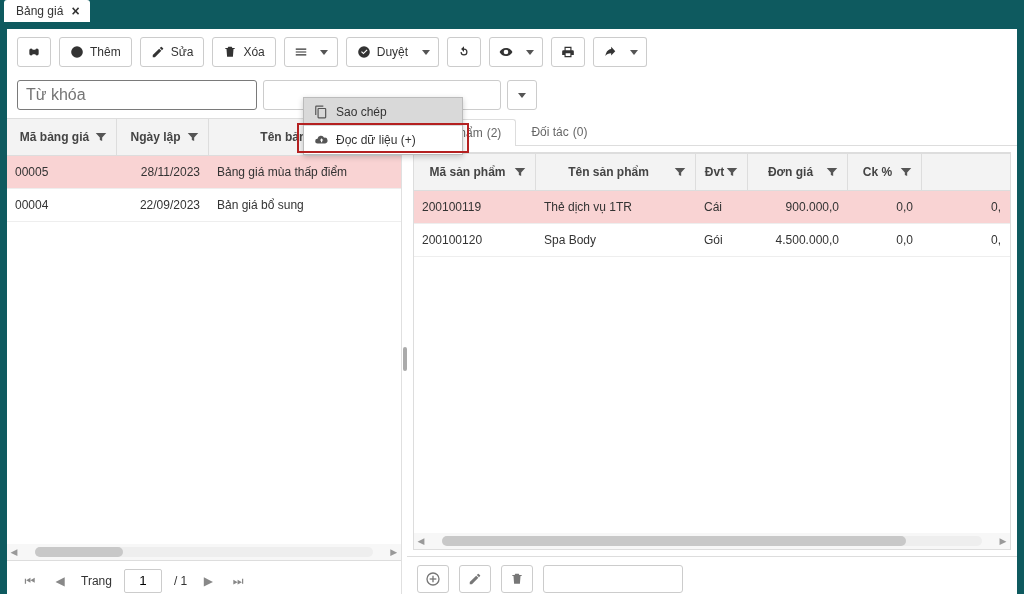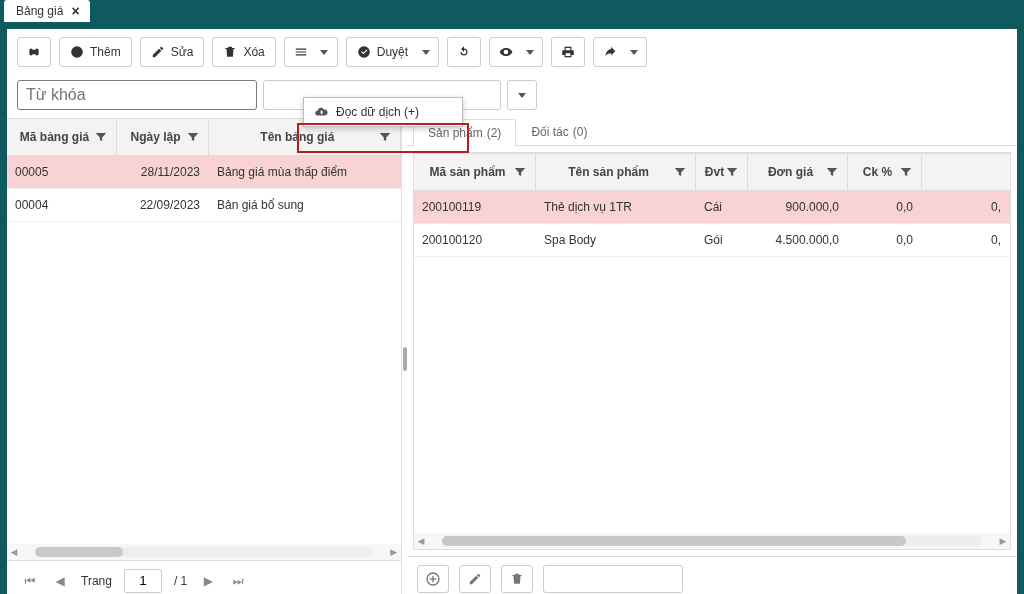--- a/index.html
+++ b/index.html
@@ -182,27 +182,35 @@
 
     <div class="search-row">
       <input class="search-input" placeholder="Từ khóa" style="">
       <div style="width:238px;height:30px;border:1px solid #ccc;border-radius:3px;"></div>
       <div class="grid-dropdown">
           <span class="caret"></span>
         </div>
     </div>
 
     <div class="dropdown-menu">
+      <div class="mi hl">
+        <span>
+          <svg viewBox="0 0 24 24" width="14" height="14" fill="#555">
+              <path d="M16 1H4a2 2 0 00-2 2v14h2V3h12V1zm3 4H8a2 2 0 00-2 2v14a2 2 0 002 2h11a2 2 0 002-2V7a2 2 0 00-2-2zm0 16H8V7h11v14z"></path>
+            </svg>
+        </span>
+        <span>Sao chép</span>
+      </div>
       <div class="mi">
         <span>
           <svg viewBox="0 0 24 24" width="14" height="14" fill="#555">
               <path d="M19 18H6a4 4 0 010-8 6 6 0 0111.3-2A5 5 0 0119 18zm-7-2h2v-3h2l-3-4-3 4h2v3z"></path>
             </svg>
         </span>
-        <span>Đọc dữ dịch (+)</span>
+        <span>Đọc dữ liệu (+)</span>
       </div>
     </div>
     <div class="highlight-box"></div>
 
     <div class="split">
 
       <div class="left-pane">
         <div class="grid-head-row">
           <div class="hcell c-left-1">
             <span class="lbl">Mã bảng giá</span>

